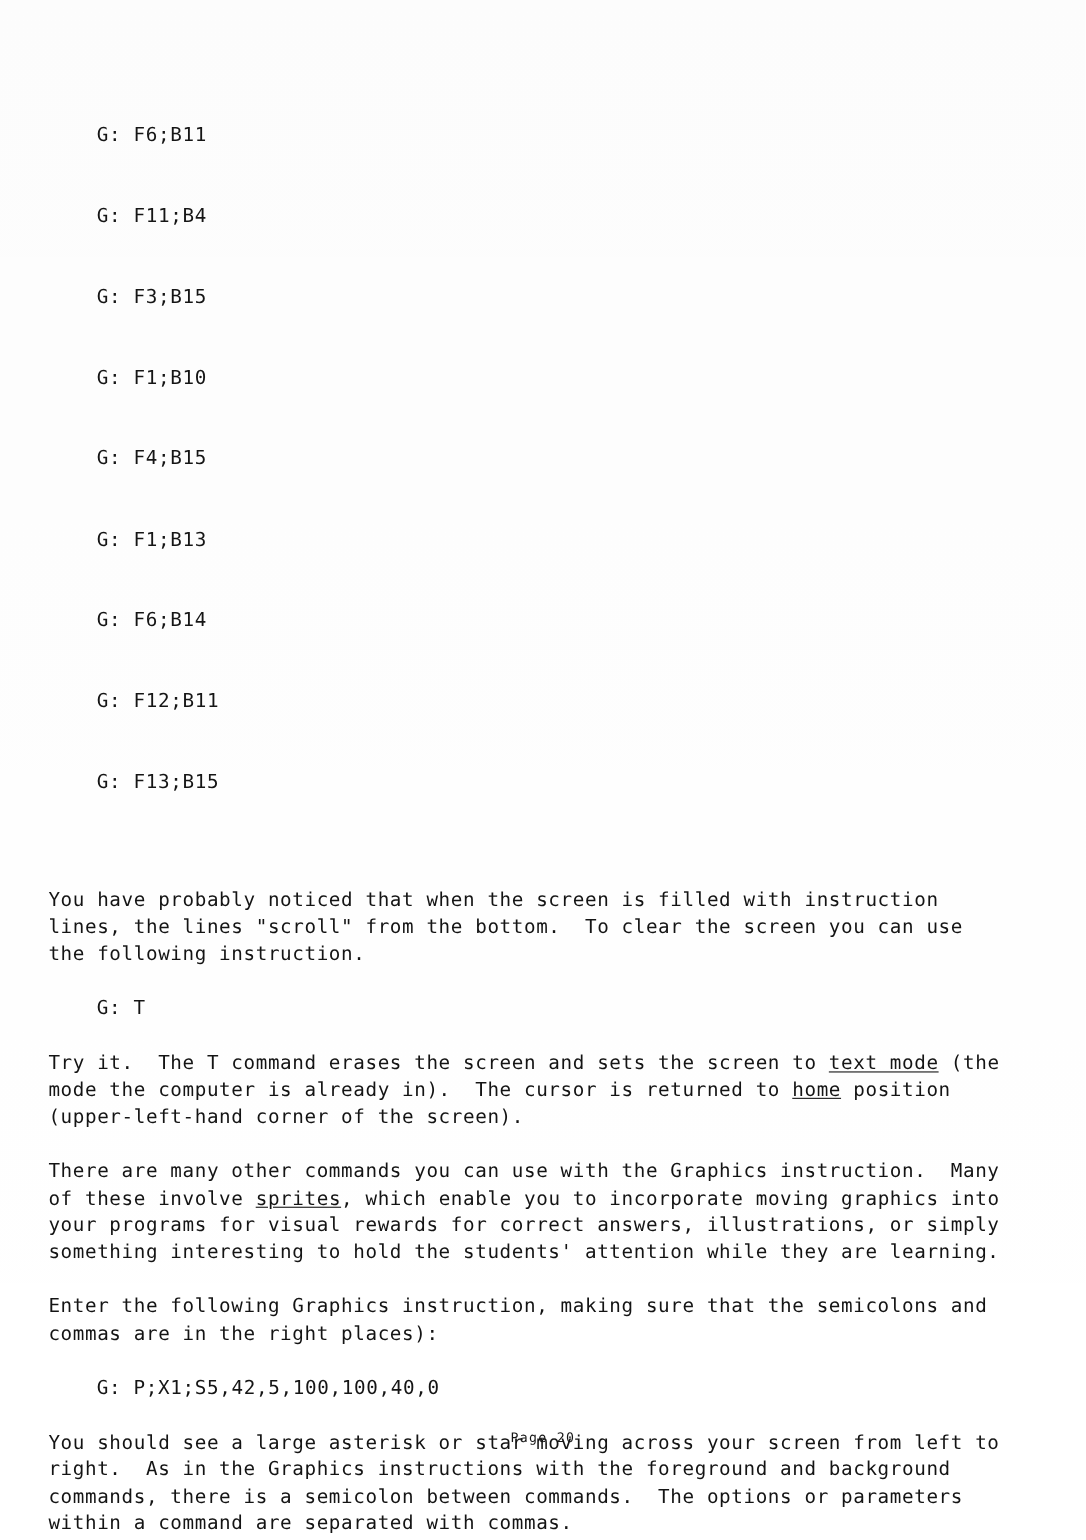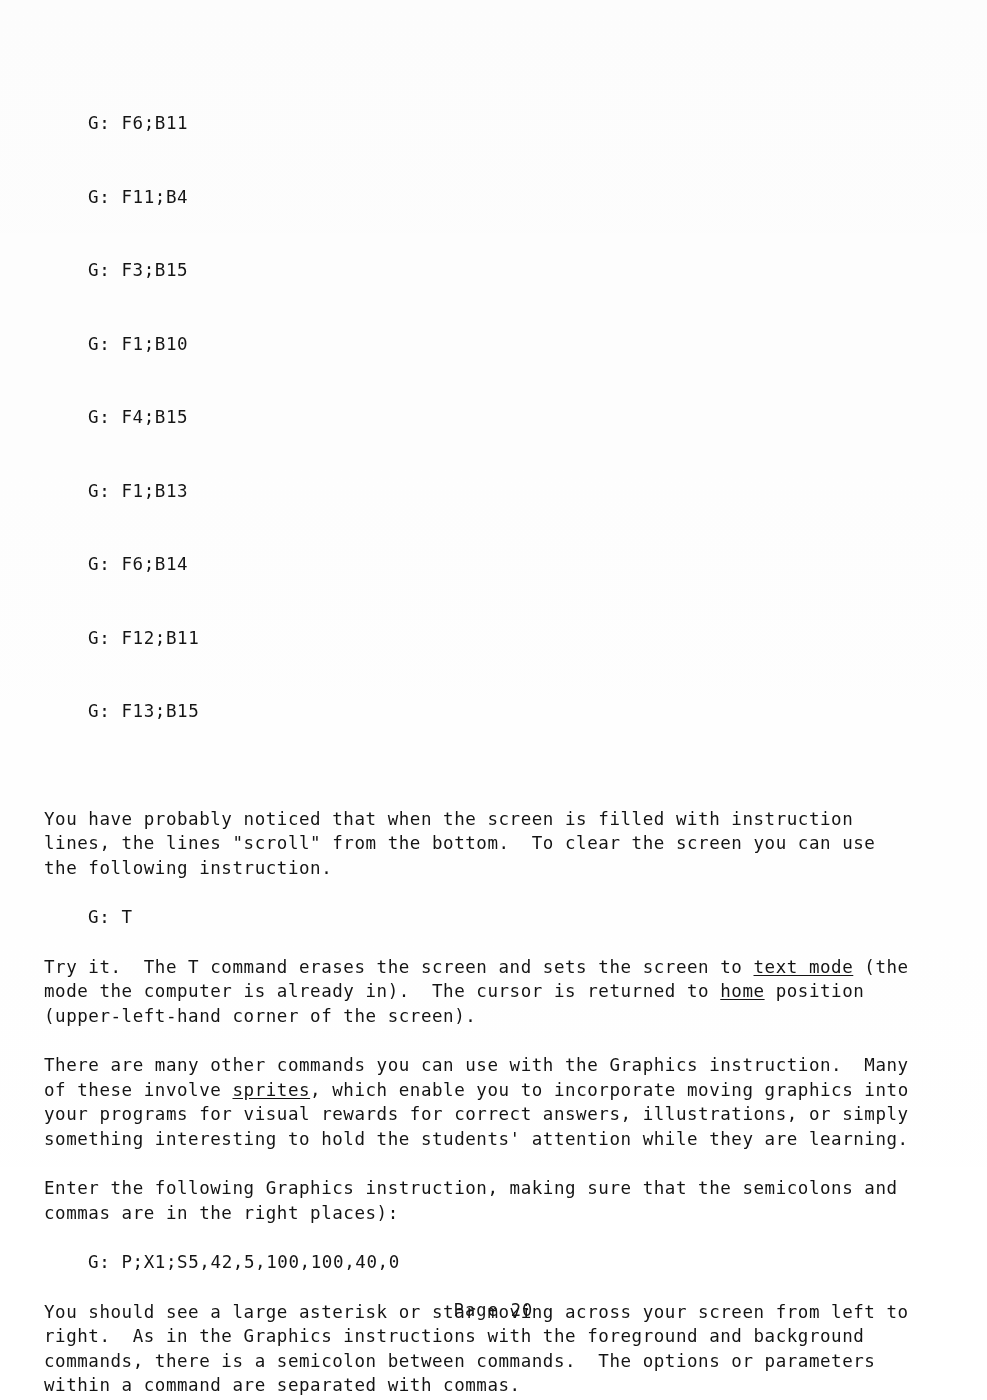--- a/index.html
+++ b/index.html
@@ -59,21 +59,21 @@
     text-decoration: underline;
     text-underline-offset: 2px;
   }
   .footer {
     position: absolute;
     left: 0;
     top: 1300px;
     width: 987px;
     text-align: center;
     font-family: "DejaVu Sans Mono", monospace;
-    font-size: 17px;
+    font-size: 12px;
     letter-spacing: 1.2px;
     color: #151515;
   }
   
   .page::after {
     content: "";
     position: absolute;
     left: 0; top: 0; right: 0; bottom: 0;
     pointer-events: none;
     background: linear-gradient(180deg, rgba(0,0,0,0.012), rgba(0,0,0,0));

